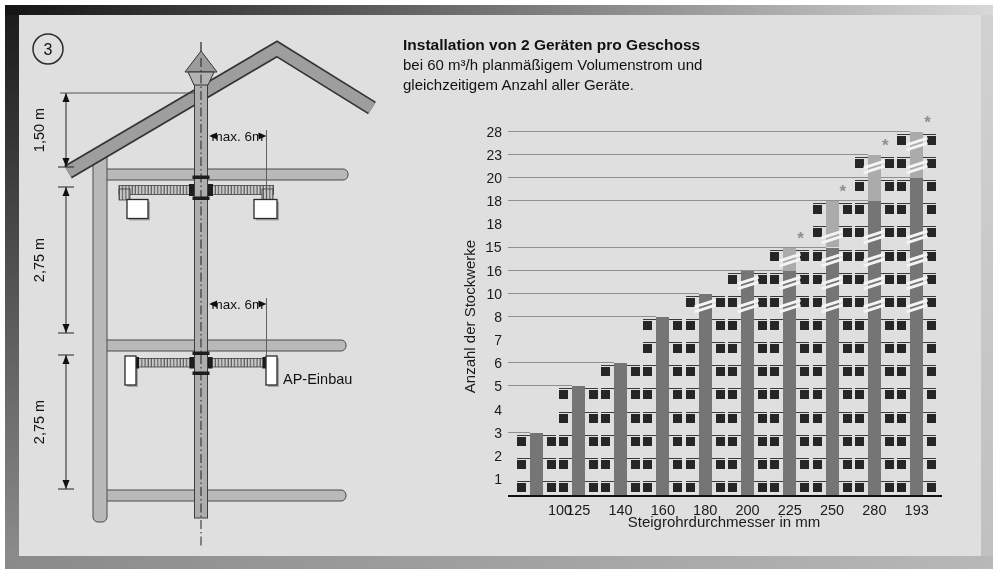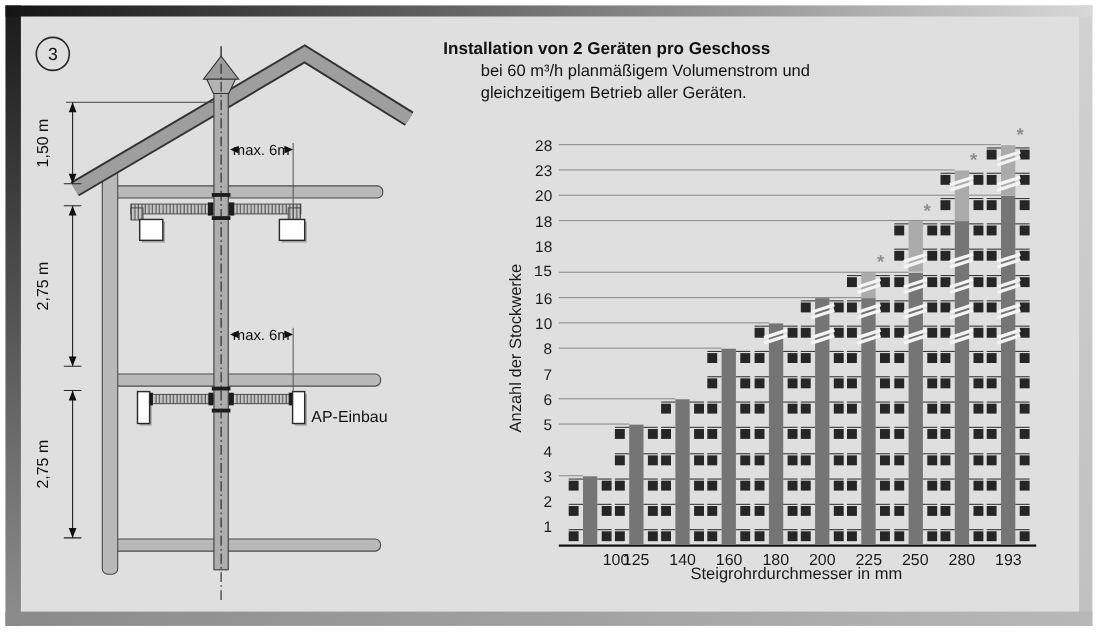--- a/index.html
+++ b/index.html
@@ -7,21 +7,21 @@
   #frame{position:absolute;left:5px;top:5px;width:988px;height:564px;background:#dfdfdf;}
   .bevel{position:absolute;}
   #bevel-top{left:0;top:0;width:100%;height:10px;background:linear-gradient(to right,#141414,#9c9c9c 70%,#d8d8d8);}
   #bevel-left{left:0;top:0;width:14px;height:100%;background:linear-gradient(to bottom,#1a1a1a,#8e8e8e);}
   #bevel-bottom{left:0;bottom:0;width:100%;height:13px;background:linear-gradient(to right,#8a8a8a,#b8b8b8);}
   #bevel-right{right:0;top:0;width:12px;height:100%;background:linear-gradient(to bottom,#d2d2d2,#c0c0c0);}
   #content{position:absolute;left:14px;top:10px;width:962px;height:541px;background:#dfdfdf;overflow:hidden;}
   
   #header{position:absolute;left:384px;top:20px;color:#111;}
   #header .t1{font-size:15.5px;font-weight:bold;line-height:20px;}
-  #header .t2{font-size:15px;line-height:19.5px;margin-left:34px;}
+  #header .t2{font-size:15px;line-height:19.5px;}
   
   .ylab{position:absolute;width:44px;text-align:right;font-size:14px;color:#1a1a1a;line-height:18px;}
   .xlab{position:absolute;width:42px;text-align:center;font-size:14.5px;color:#1a1a1a;line-height:18px;}
   .axis-title{position:absolute;font-size:15px;color:#1a1a1a;text-align:center;}
   #ylabel-title{width:200px;transform:rotate(-90deg);transform-origin:center;}
   svg text{font-family:"Liberation Sans",sans-serif;fill:#111;}
 </style>
 </head>
 <body>
 
@@ -114,21 +114,21 @@
       <polygon points="266.5,304 258.5,300.5 258.5,307.5" fill="#111"></polygon>
       <text x="237.5" y="309" font-size="13.5" text-anchor="middle">max. 6m</text>
       <line x1="266.5" y1="298" x2="266.5" y2="356" stroke="#555" stroke-width="0.9"></line>
 
       <text x="283" y="384" font-size="14.5">AP-Einbau</text>
     </svg>
 
     <div id="header">
       <div class="t1">Installation von 2 Geräten pro Geschoss</div>
       <div class="t2">bei 60 m³/h planmäßigem Volumenstrom und</div>
-      <div class="t2">gleichzeitigem Betrieb aller Geräten.</div>
+      <div class="t2">gleichzeitigem Anzahl aller Geräte.</div>
     </div>
 
     <div id="chart-layer" style="position:absolute;left:0;top:0;width:962px;height:541px;">
         <div style="position: absolute; left: 489px; top: 416.7px; width: 21.5px; height: 1px; background: rgb(143, 143, 143); z-index: 1;"></div>
         <div style="position: absolute; left: 489px; top: 370.4px; width: 63.8px; height: 1px; background: rgb(143, 143, 143); z-index: 1;"></div>
         <div style="position: absolute; left: 489px; top: 347.25px; width: 106.1px; height: 1px; background: rgb(143, 143, 143); z-index: 1;"></div>
         <div style="position: absolute; left: 489px; top: 300.95px; width: 148.4px; height: 1px; background: rgb(143, 143, 143); z-index: 1;"></div>
         <div style="position: absolute; left: 489px; top: 277.8px; width: 190.7px; height: 1px; background: rgb(143, 143, 143); z-index: 1;"></div>
         <div style="position: absolute; left: 489px; top: 254.65px; width: 275.3px; height: 1px; background: rgb(143, 143, 143); z-index: 1;"></div>
         <div style="position: absolute; left: 489px; top: 231.5px; width: 317.6px; height: 1px; background: rgb(143, 143, 143); z-index: 1;"></div>

